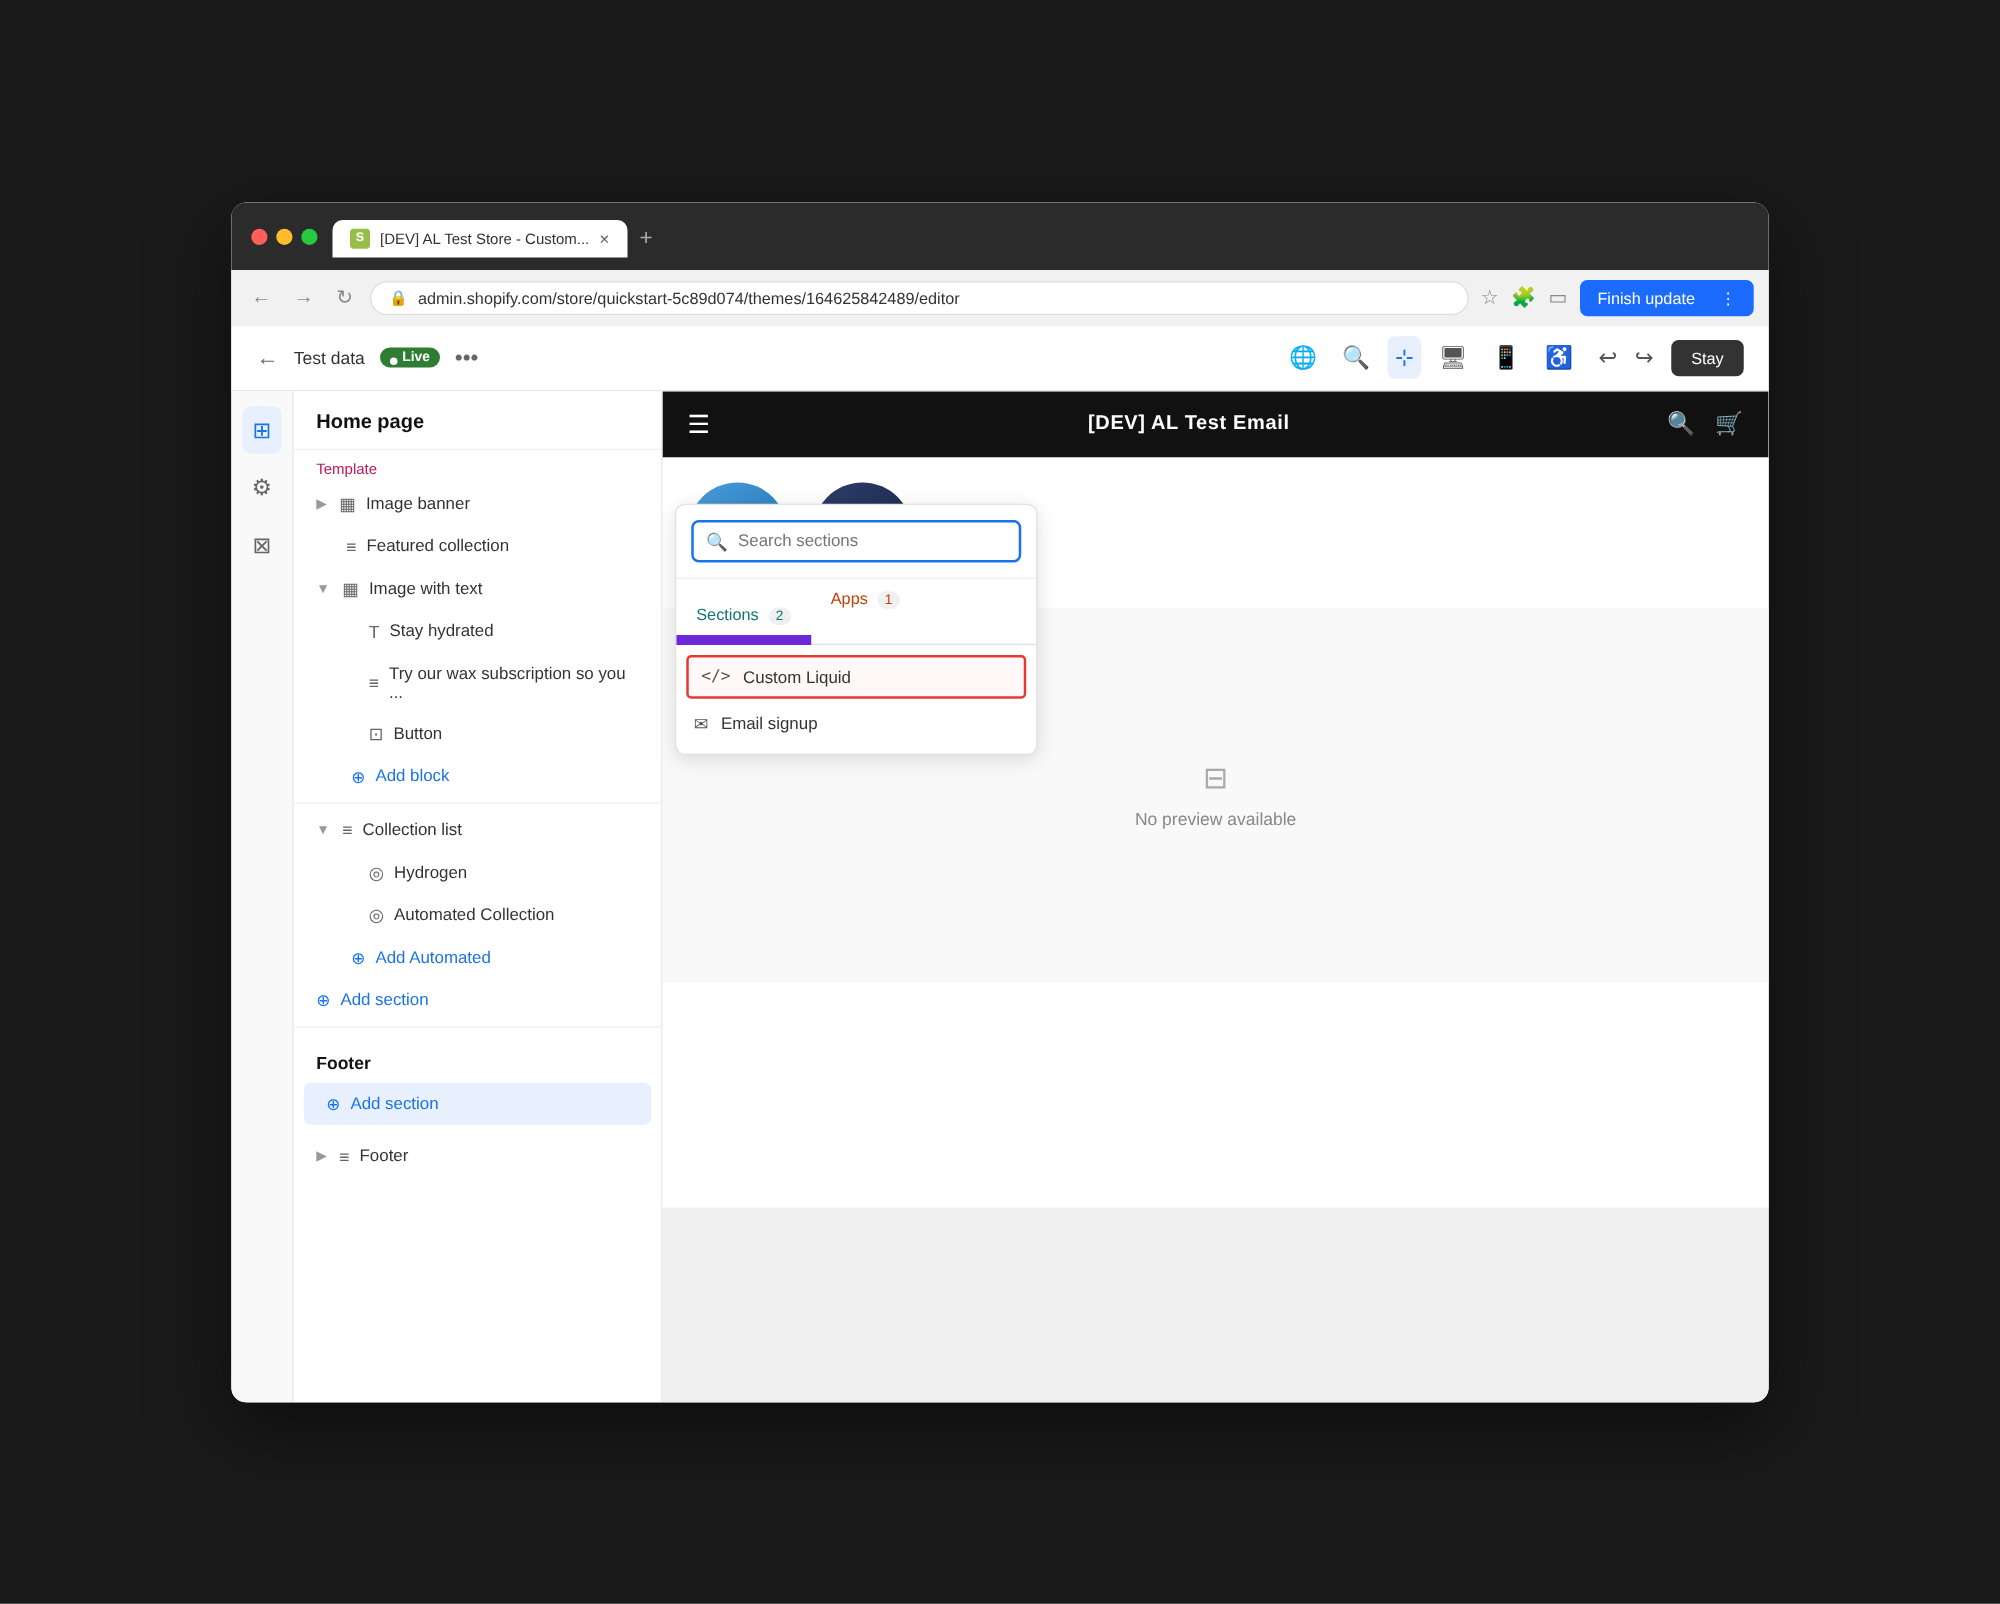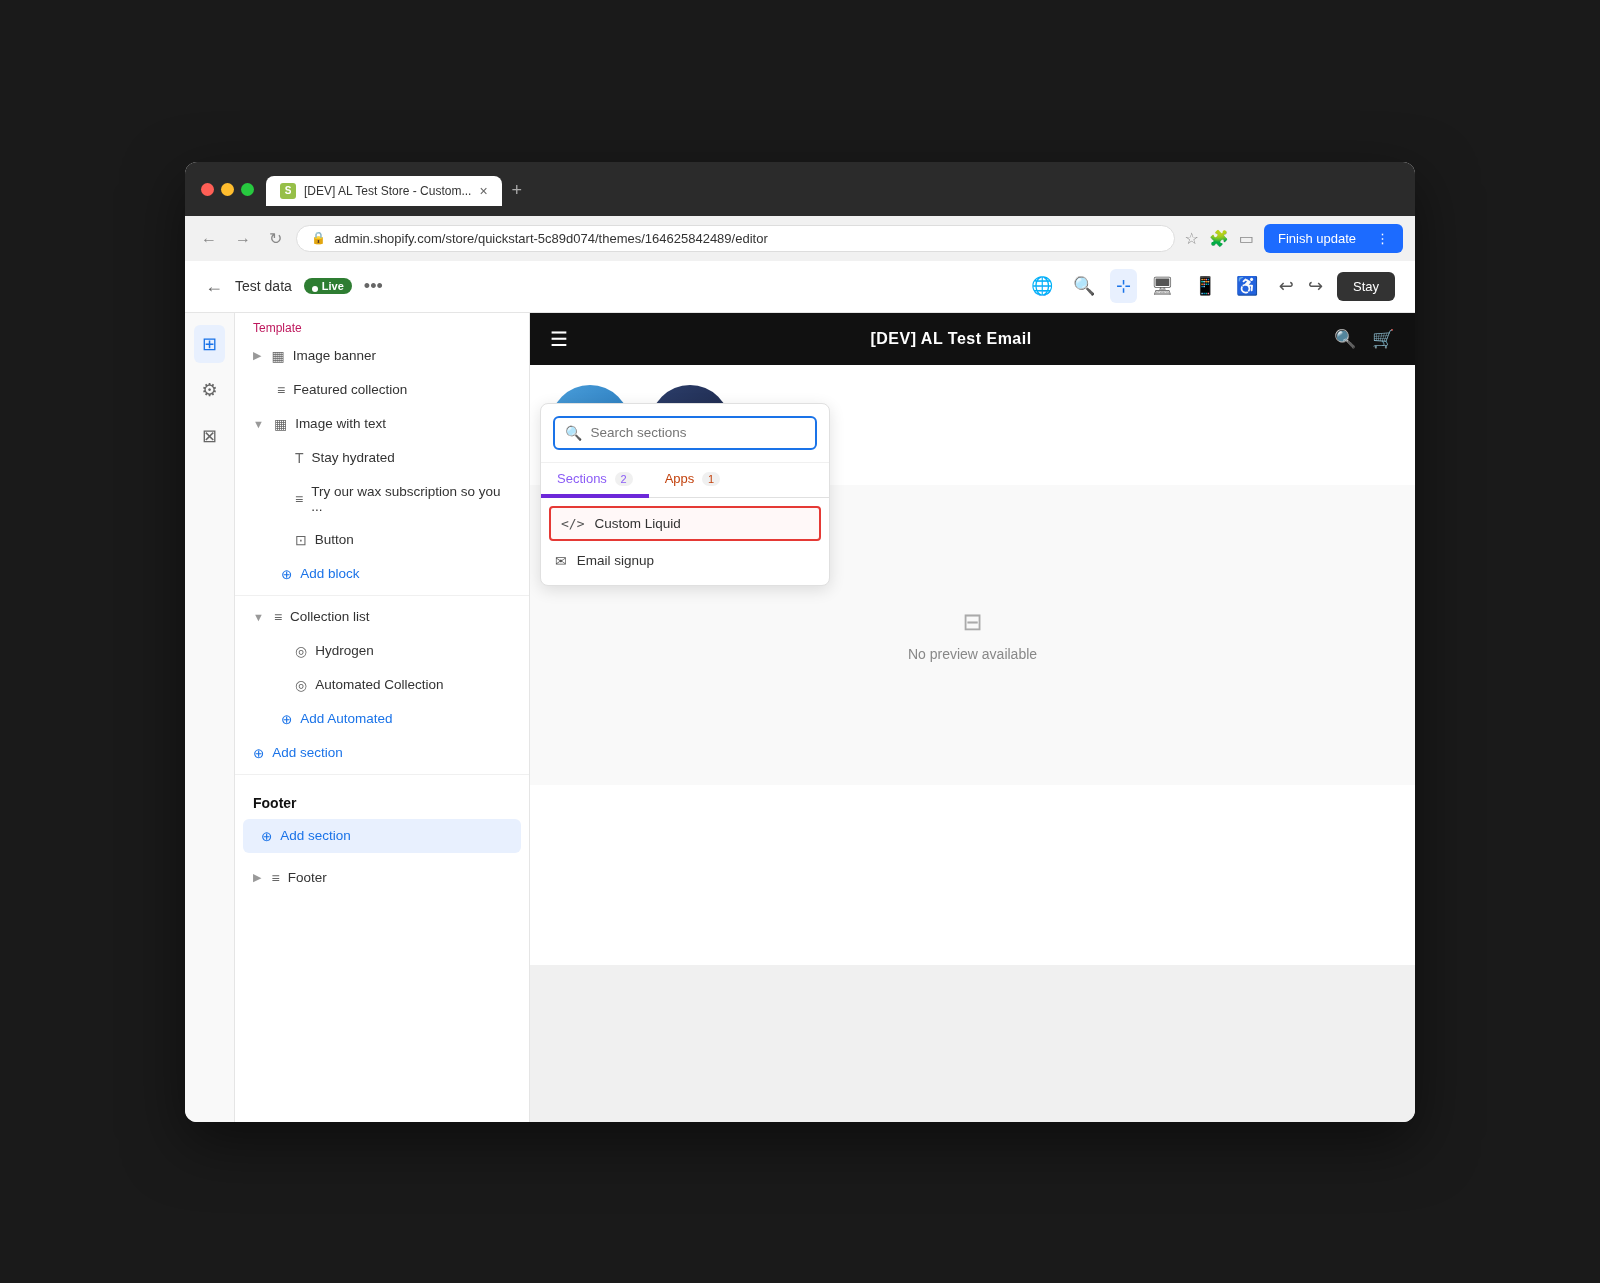--- a/index.html
+++ b/index.html
@@ -289,23 +289,24 @@
     }
     .dropdown-tab {
       padding: 8px 16px;
       font-size: 13px;
       cursor: pointer;
       color: #c2410c;
       border-bottom: 2px solid transparent;
       margin-bottom: -1px;
     }
     .dropdown-tab.active {
-      color: #8b5cf6;
-      border-bottom: 4px solid #6d28d9;
+      color: #0f766e;
+      border-bottom: 8px solid #6d28d9;
       font-weight: 500;
+      margin-top: 13px;
     }
     .dropdown-tab-count {
       display: inline-block;
       background: #f0f0f0;
       border-radius: 10px;
       padding: 1px 6px;
       font-size: 11px;
       margin-left: 4px;
     }
 
@@ -420,20 +421,21 @@
 
     <div class="main-content">
 
       <div class="left-sidebar-icons">
         <button class="sidebar-icon-btn active">⊞</button>
         <button class="sidebar-icon-btn">⚙</button>
         <button class="sidebar-icon-btn">⊠</button>
       </div>
 
       <div class="left-panel">
+        <div class="panel-header">Home page</div>
 
         <div class="template-label">Template</div>
 
         <div class="section-item">
           <span class="chevron">▶</span>
           <span class="icon">▦</span>
           <span>Image banner</span>
         </div>
 
         <div class="section-item">

